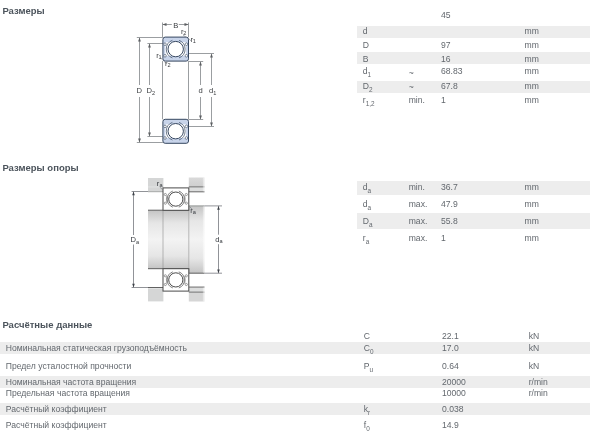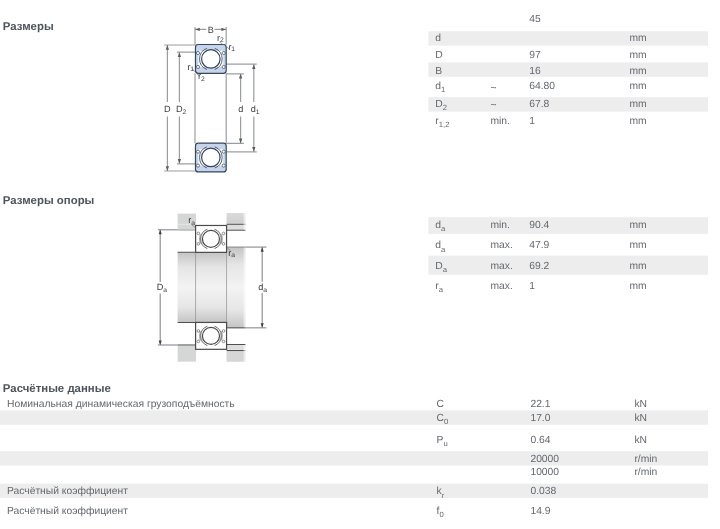--- a/index.html
+++ b/index.html
@@ -3,21 +3,21 @@
 html,body{margin:0;padding:0}
 #page{position:relative;width:600px;height:441px;background:#fff;font-family:"Liberation Sans",sans-serif;overflow:hidden}
 .t{position:absolute;color:#4c545c;font-weight:bold;font-size:9.5px;line-height:10px;white-space:nowrap}
 .band{position:absolute;background:#ededed}
 .c{position:absolute;white-space:nowrap;font-size:8.6px;color:#63686e;line-height:11px}
 .c sub{font-size:6.4px;line-height:1}
 svg{position:absolute}
 </style></head><body>
 <div id="page">
 
-<div class="t" style="left:2.4px;top:18px">Размеры</div>
+<div class="t" style="left:2.4px;top:6px">Размеры</div>
 <div class="t" style="left:2.4px;top:163px">Размеры опоры</div>
 <div class="t" style="left:2.4px;top:319.7px">Расчётные данные</div>
 
 <div class="band" style="left:356.5px;top:26.4px;width:233.5px;height:11.4px"></div>
 <div class="band" style="left:356.5px;top:52.3px;width:233.5px;height:11.5px"></div>
 <div class="band" style="left:356.5px;top:80.7px;width:233.5px;height:12.8px"></div>
 
 <div class="band" style="left:356.5px;top:180.8px;width:233.5px;height:14.5px"></div>
 <div class="band" style="left:356.5px;top:213px;width:233.5px;height:16px"></div>
 
@@ -29,60 +29,63 @@
     <div class="c" style="left:441px;top:10px">45</div>
     <div class="c" style="left:524.5px;top:25.5px">mm</div>
 <div class="c" style="left:362.8px;top:40.2px">D</div>
     <div class="c" style="left:441px;top:40.2px">97</div>
     <div class="c" style="left:524.5px;top:40.2px">mm</div>
 <div class="c" style="left:362.8px;top:53.6px">B</div>
     <div class="c" style="left:441px;top:53.6px">16</div>
     <div class="c" style="left:524.5px;top:53.6px">mm</div>
 <div class="c" style="left:362.8px;top:66.1px">d<sub>1</sub></div>
     <div class="c" style="left:408.7px;top:67.6px">~</div>
-    <div class="c" style="left:441px;top:66.1px">64.80</div>
+    <div class="c" style="left:441px;top:66.1px">68.83</div>
     <div class="c" style="left:524.5px;top:66.1px">mm</div>
 <div class="c" style="left:362.8px;top:81px">D<sub>2</sub></div>
     <div class="c" style="left:408.7px;top:81.6px">~</div>
     <div class="c" style="left:441px;top:81px">67.8</div>
     <div class="c" style="left:524.5px;top:81px">mm</div>
 <div class="c" style="left:362.8px;top:95.4px">r<sub>1,2</sub></div>
     <div class="c" style="left:408.7px;top:95.4px">min.</div>
     <div class="c" style="left:441px;top:95.4px">1</div>
     <div class="c" style="left:524.5px;top:95.4px">mm</div>
 
 <div class="c" style="left:362.8px;top:181.7px">d<sub>a</sub></div>
     <div class="c" style="left:408.7px;top:181.7px">min.</div>
-    <div class="c" style="left:441px;top:181.7px">90.4</div>
+    <div class="c" style="left:441px;top:181.7px">36.7</div>
     <div class="c" style="left:524.5px;top:181.7px">mm</div>
 <div class="c" style="left:362.8px;top:199.1px">d<sub>a</sub></div>
     <div class="c" style="left:408.7px;top:199.1px">max.</div>
     <div class="c" style="left:441px;top:199.1px">47.9</div>
     <div class="c" style="left:524.5px;top:199.1px">mm</div>
 <div class="c" style="left:362.8px;top:216px">D<sub>a</sub></div>
     <div class="c" style="left:408.7px;top:216px">max.</div>
-    <div class="c" style="left:441px;top:216px">69.2</div>
+    <div class="c" style="left:441px;top:216px">55.8</div>
     <div class="c" style="left:524.5px;top:216px">mm</div>
 <div class="c" style="left:362.8px;top:232.8px">r<sub>a</sub></div>
     <div class="c" style="left:408.7px;top:232.8px">max.</div>
     <div class="c" style="left:441px;top:232.8px">1</div>
     <div class="c" style="left:524.5px;top:232.8px">mm</div>
 
-<div class="c" style="left:5.8px;top:330.9px">Номинальная динамическая грузоподъёмность</div>
     <div class="c" style="left:363.8px;top:330.9px">C</div>
     <div class="c" style="left:442px;top:330.9px">22.1</div>
     <div class="c" style="left:528.7px;top:330.9px">kN</div>
+<div class="c" style="left:5.8px;top:342.9px">Номинальная статическая грузоподъёмность</div>
     <div class="c" style="left:363.8px;top:342.9px">C<sub>0</sub></div>
     <div class="c" style="left:442px;top:342.9px">17.0</div>
     <div class="c" style="left:528.7px;top:342.9px">kN</div>
+<div class="c" style="left:5.8px;top:360.9px">Предел усталостной прочности</div>
     <div class="c" style="left:363.8px;top:360.9px">P<sub>u</sub></div>
     <div class="c" style="left:442px;top:360.9px">0.64</div>
     <div class="c" style="left:528.7px;top:360.9px">kN</div>
+<div class="c" style="left:5.8px;top:376.5px">Номинальная частота вращения</div>
     <div class="c" style="left:442px;top:376.5px">20000</div>
     <div class="c" style="left:528.7px;top:376.5px">r/min</div>
+<div class="c" style="left:5.8px;top:387.9px">Предельная частота вращения</div>
     <div class="c" style="left:442px;top:387.9px">10000</div>
     <div class="c" style="left:528.7px;top:387.9px">r/min</div>
 <div class="c" style="left:5.8px;top:403.7px">Расчётный коэффициент</div>
     <div class="c" style="left:363.8px;top:403.7px">k<sub>r</sub></div>
     <div class="c" style="left:442px;top:403.7px">0.038</div>
 <div class="c" style="left:5.8px;top:419.8px">Расчётный коэффициент</div>
     <div class="c" style="left:363.8px;top:419.8px">f<sub>0</sub></div>
     <div class="c" style="left:442px;top:419.8px">14.9</div>
 
 <svg style="left:125px;top:14px" width="100" height="136" viewBox="125 14 100 136">

